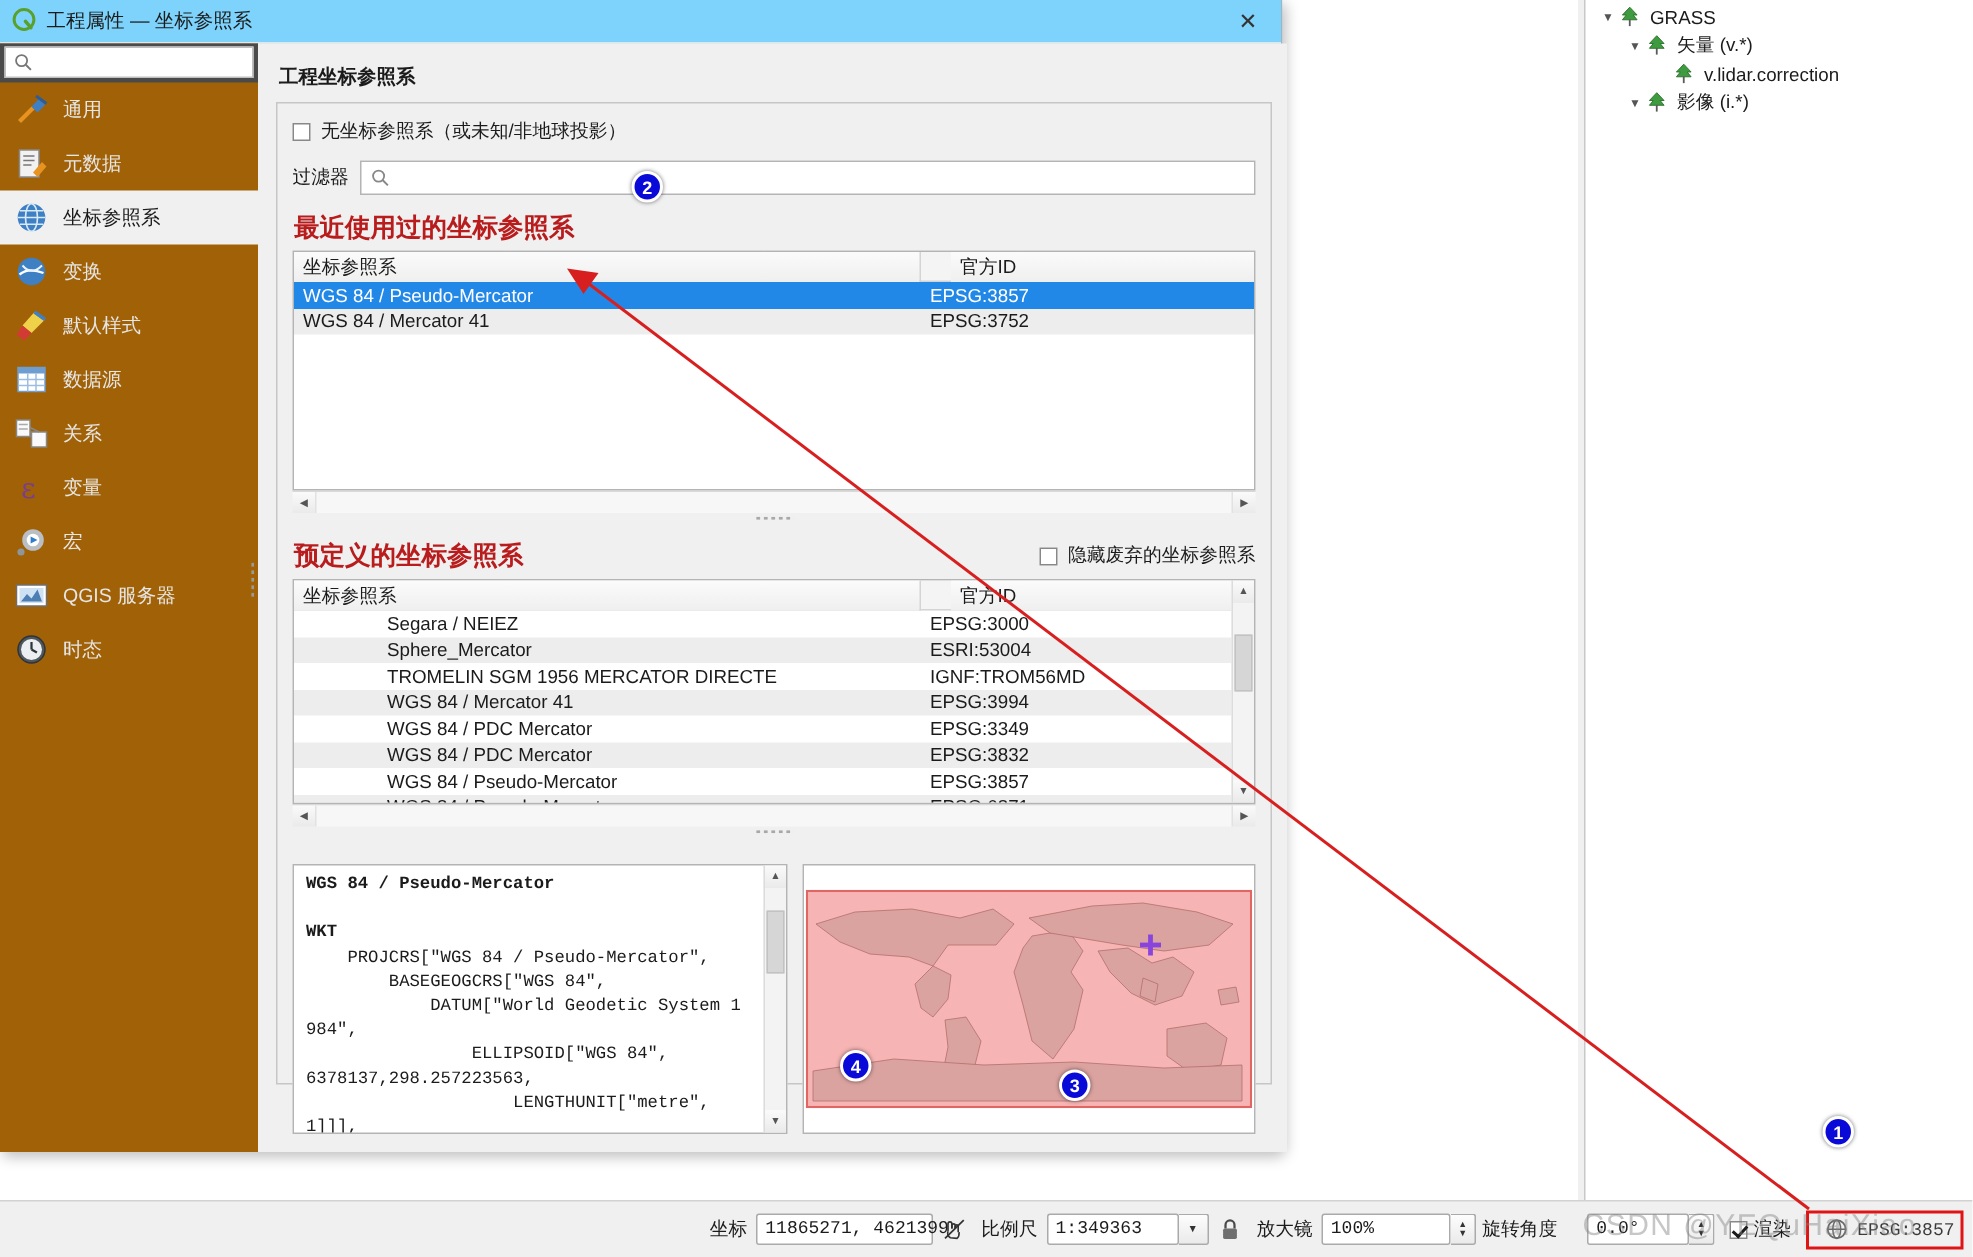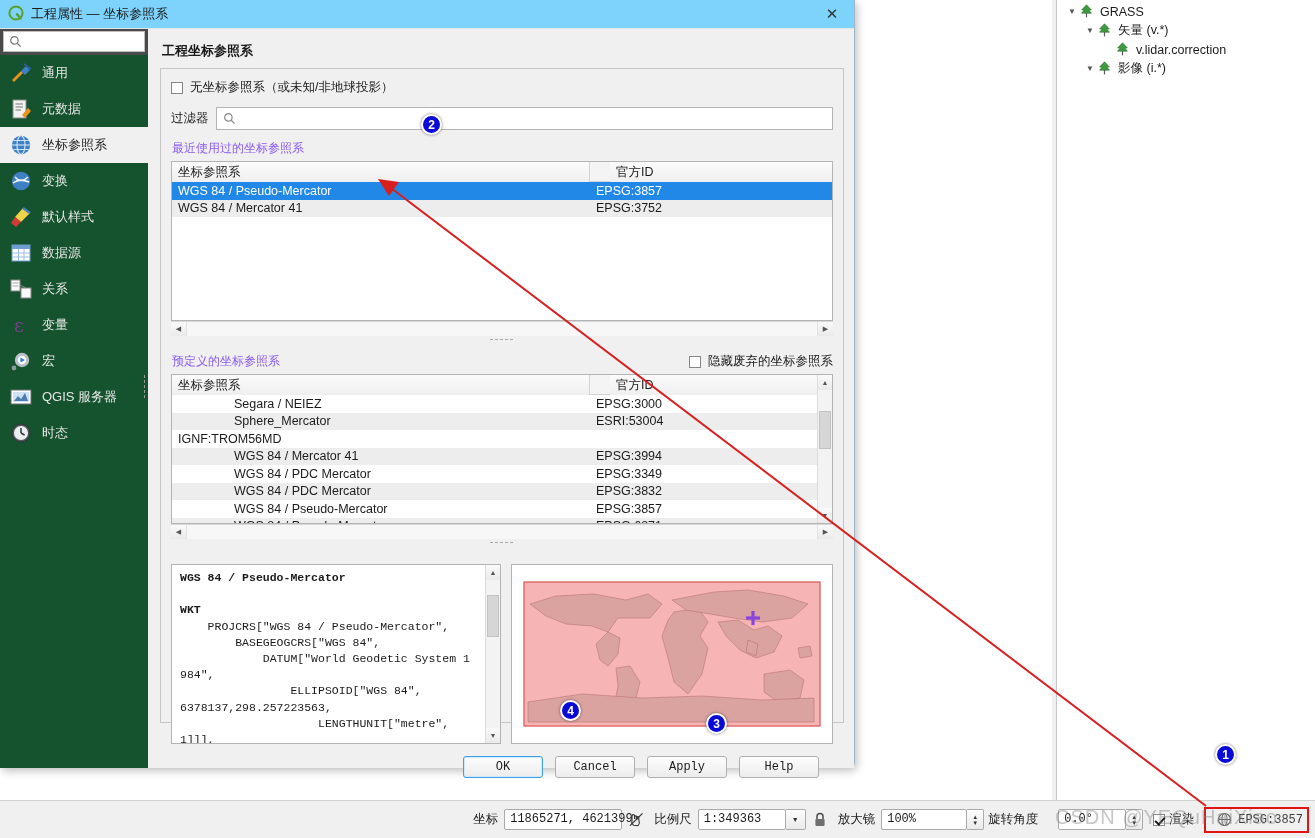--- a/index.html
+++ b/index.html
@@ -90,21 +90,21 @@
     display: flex; align-items: center; padding: 0 4px 0 8px;
   }
   .title-text { font-size: 13px; color: #1b1b1b; margin-left: 7px; white-space: nowrap; }
   .title-close {
     margin-left: auto; width: 36px; height: 27px; display: flex; align-items: center; justify-content: center;
     font-size: 15px; color: #333;
   }
   .dlg-body { display: flex; height: 739px; }
 
   
-  .sidebar { width: 148px; background: #14532d; flex: none; position: relative; }
+  .sidebar { width: 172px; background: #a16207; flex: none; position: relative; }
   .side-search {
     height: 26px; background: #4a4a4a; padding: 2px 3px 3px 3px;
   }
   .side-search-in {
     height: 21px; background: #ffffff; border: 1px solid #bfbfbf;
     display: flex; align-items: center; padding-left: 5px;
   }
   .side-item {
     height: 36px; display: flex; align-items: center; padding-left: 8px;
     color: #e6e6e6; font-size: 13px; white-space: nowrap;
@@ -122,21 +122,21 @@
     height: 655px; position: relative;
   }
   .row { display: flex; align-items: center; }
   .cb-label { font-size: 12.5px; color: #1b1b1b; margin-left: 7px; }
   .filter-row { margin-top: 11px; display: flex; align-items: center; }
   .filter-lbl { font-size: 12.5px; color: #1b1b1b; margin-right: 7px; }
   .filter-in {
     flex: 1 1 auto; height: 23px; background: #ffffff; border: 1px solid #b4b4b4;
     display: flex; align-items: center; padding-left: 6px;
   }
-  .sub-title { font-size: 12px; font-weight: normal; color: #8b5cf6; margin: 10px 0 4px 1px; }
+  .sub-title { font-size: 17px; font-weight: bold; color: #b91c1c; margin: 10px 0 4px 1px; }
   .sub-row { display: flex; align-items: center; justify-content: space-between; margin: 10px 0 4px 1px; }
 
   
   .table-wrap { border: 1px solid #b4b4b4; background: #ffffff; position: relative; overflow: hidden; }
   .thead { display: flex; height: 20px; background: #f4f4f4; border-bottom: 1px solid #d4d4d4; }
   .th {
     font-size: 12.5px; color: #1b1b1b; padding: 2px 0 0 6px; height: 20px;
     border-right: 1px solid #d4d4d4; background: linear-gradient(#fbfbfb,#efefef);
   }
   .th.c1 { width: 418px; } .th.c2 { flex: 1 1 auto; border-right: none; margin-left: 20px; }
@@ -513,20 +513,21 @@
             <div id="pre-rows" style="margin-right:15px">
                 <div class="trow">
                   <div class="td1 indent">Segara / NEIEZ</div>
                   <div class="td2">EPSG:3000</div>
                 </div>
                 <div class="trow alt">
                   <div class="td1 indent">Sphere_Mercator</div>
                   <div class="td2">ESRI:53004</div>
                 </div>
                 <div class="trow">
+                  <div class="td1 indent">TROMELIN SGM 1956 MERCATOR DIRECTE</div>
                   <div class="td2">IGNF:TROM56MD</div>
                 </div>
                 <div class="trow alt">
                   <div class="td1 indent">WGS 84 / Mercator 41</div>
                   <div class="td2">EPSG:3994</div>
                 </div>
                 <div class="trow">
                   <div class="td1 indent">WGS 84 / PDC Mercator</div>
                   <div class="td2">EPSG:3349</div>
                 </div>
@@ -597,26 +598,20 @@
                   <path d="M276 74 L288 72 L290 82 L278 84 Z"></path>
                 </g>
                 <g stroke="#8844dd" stroke-width="3.2">
                   <line x1="224" y1="44" x2="238" y2="44"></line>
                   <line x1="231" y1="37" x2="231" y2="51"></line>
                 </g>
               </svg>
             </div>
           </div>
 
-          <div class="btnbar" id="btnbar">
-              <div class="btn primary">OK</div>
-              <div class="btn">Cancel</div>
-              <div class="btn">Apply</div>
-              <div class="btn">Help</div>
-            </div>
         </div>
       </div>
     </div>
   </div>
 
   <svg class="arrow-svg">
     <line x1="1206" y1="806" x2="387" y2="185" stroke="#d81f1f" stroke-width="2"></line>
     <polygon points="378,179 399,182 389,196" fill="#d81f1f"></polygon>
   </svg>
 

